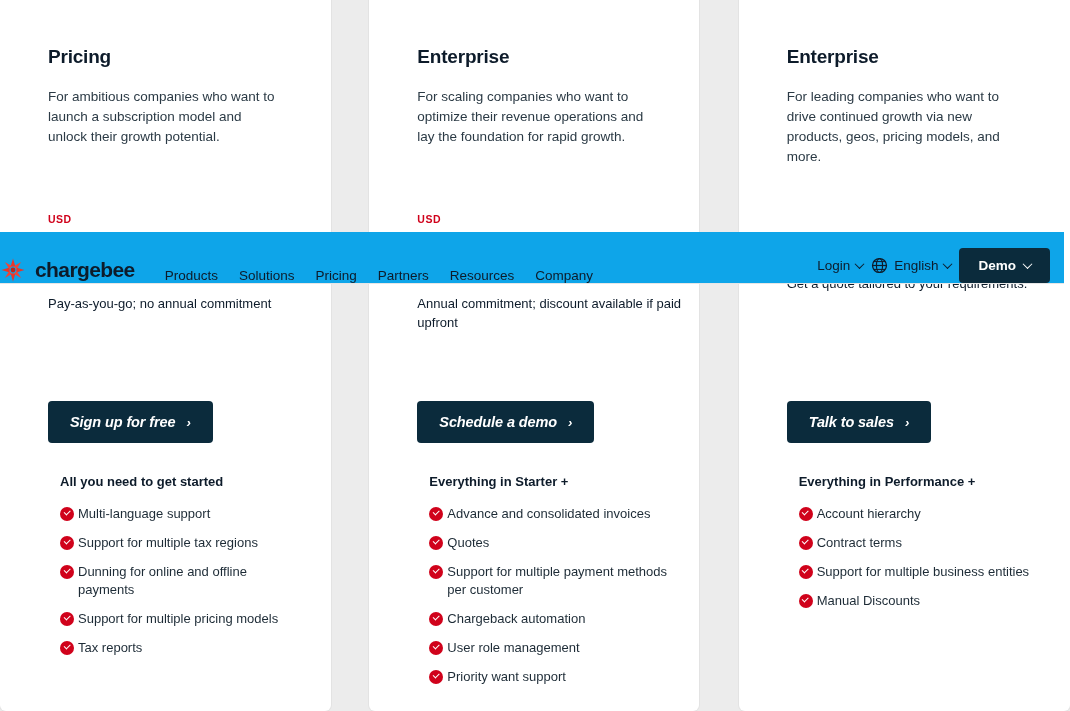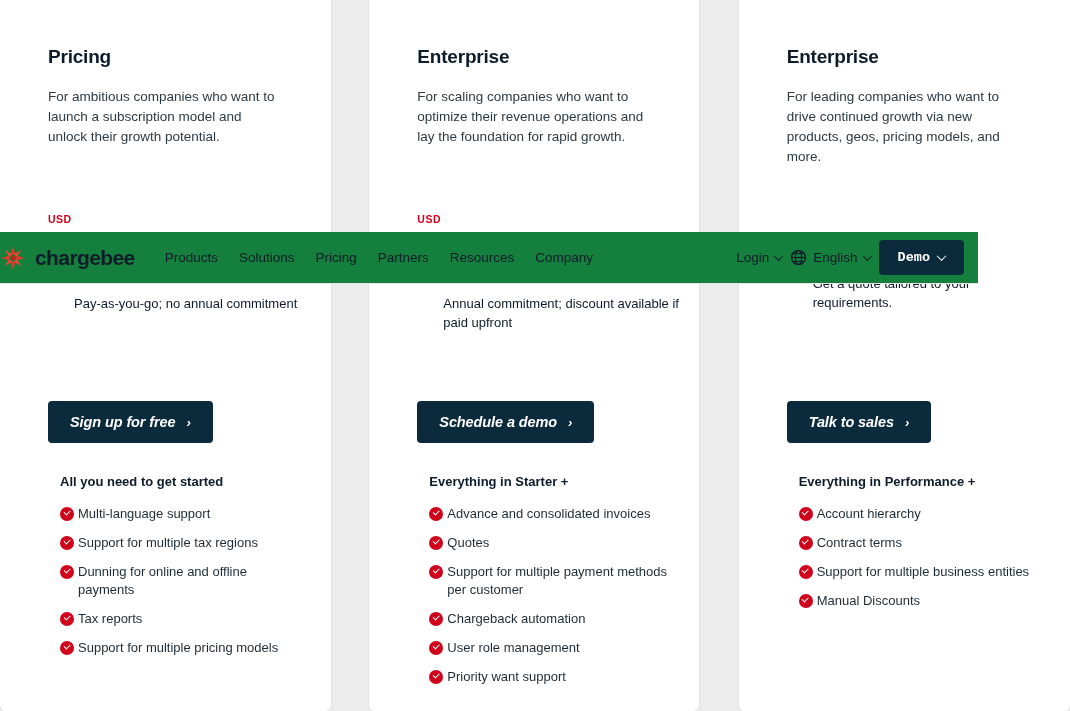--- a/index.html
+++ b/index.html
@@ -39,21 +39,21 @@
   }
 
   
   .price-block { position:absolute; left:48px; top:236px; width:265px; }
   .price-line {
     font-size:13px; line-height:19px; color:#0d1b2a;
   }
   .price-line b { font-weight:bold; }
   .dotted { border-bottom:1px dotted #5b6b78; }
   .price-note {
-    margin-top:20px; font-size:13px; line-height:19px; color:#0d1b2a;margin-left:26px;
+    margin-top:20px; font-size:13px; line-height:19px; color:#0d1b2a;
   }
 
   
   .cta {
     position:absolute; left:48px; top:401px;
     display:inline-flex; align-items:center; gap:11px;
     background:#0b2b3c; color:#fff; border:none;
     border-radius:4px; padding:13px 22px;
     font-family:"Liberation Sans", sans-serif;
     font-size:14.5px; font-weight:bold; letter-spacing:-0.1px;
@@ -78,24 +78,24 @@
   .check::after {
     content:""; position:absolute; left:3.5px; top:3px;
     width:5px; height:2.5px;
     border-left:1.7px solid #fff; border-bottom:1.7px solid #fff;
     transform:rotate(-45deg);
   }
   .feat-text { font-size:13px; line-height:18px; color:#1d2b36; }
 
   
   .navbar {
-    position:absolute; left:0; top:232px; width:978px; height:52px;
-    background:#15803d;
+    position:absolute; left:0; top:232px; width:1064px; height:52px;
+    background:#0ea5e9;
     border-bottom:1px solid #e6e6e6;
-    display:flex; align-items:center;
+    display:flex; align-items:flex-end;
     padding:0 14px 0 0;
     z-index:20;
   }
   .brand { display:flex; align-items:center; gap:9px; padding-left:0px; }
   .logo-mark { width:26px; height:26px; position:relative; flex:0 0 auto; }
   .brand-name {
     font-size:21px; font-weight:bold; color:#0d1b2a; letter-spacing:-0.6px;
   }
   .nav-links { display:flex; align-items:center; gap:21px; margin-left:30px; }
   .nav-link {
@@ -111,21 +111,21 @@
   .caret {
     width:7px; height:7px; border-right:1.6px solid #0d1b2a;
     border-bottom:1.6px solid #0d1b2a; transform:rotate(45deg)
       translate(-1px,-1px);
   }
   .caret.light { border-color:#ffffff; }
   .globe { width:17px; height:17px; flex:0 0 auto; }
   .demo-btn {
     display:flex; align-items:center; gap:8px;
     background:#0b2b3c; color:#fff; border:none; border-radius:4px;
-    padding:10px 19px; font-family:Liberation Mono, monospace;
+    padding:10px 19px; font-family:Liberation Sans, sans-serif;
     font-size:13.5px; font-weight:bold; cursor:pointer;
   }
 </style>
 </head>
 <body>
 
 <div class="page">
 
   <div class="cards">
 
@@ -158,25 +158,25 @@
         <div class="feat-row">
           <span class="check"></span>
           <span class="feat-text">Support for multiple tax regions</span>
           </div>
         <div class="feat-row">
           <span class="check"></span>
           <span class="feat-text">Dunning for online and offline payments</span>
           </div>
         <div class="feat-row">
           <span class="check"></span>
+          <span class="feat-text">Support for multiple pricing models</span>
+          </div>
+        <div class="feat-row">
+          <span class="check"></span>
           <span class="feat-text">Tax reports</span>
-          </div>
-        <div class="feat-row">
-          <span class="check"></span>
-          <span class="feat-text">Support for multiple pricing models</span>
           </div>
       </div>
     </div>
 
     <div class="card c2">
       <div class="card-title">Enterprise</div>
       <div class="card-desc">For scaling companies who want to optimize their revenue operations and lay the foundation for rapid growth.</div>
       <div class="currency">USD</div>
 
       <div class="price-block">

